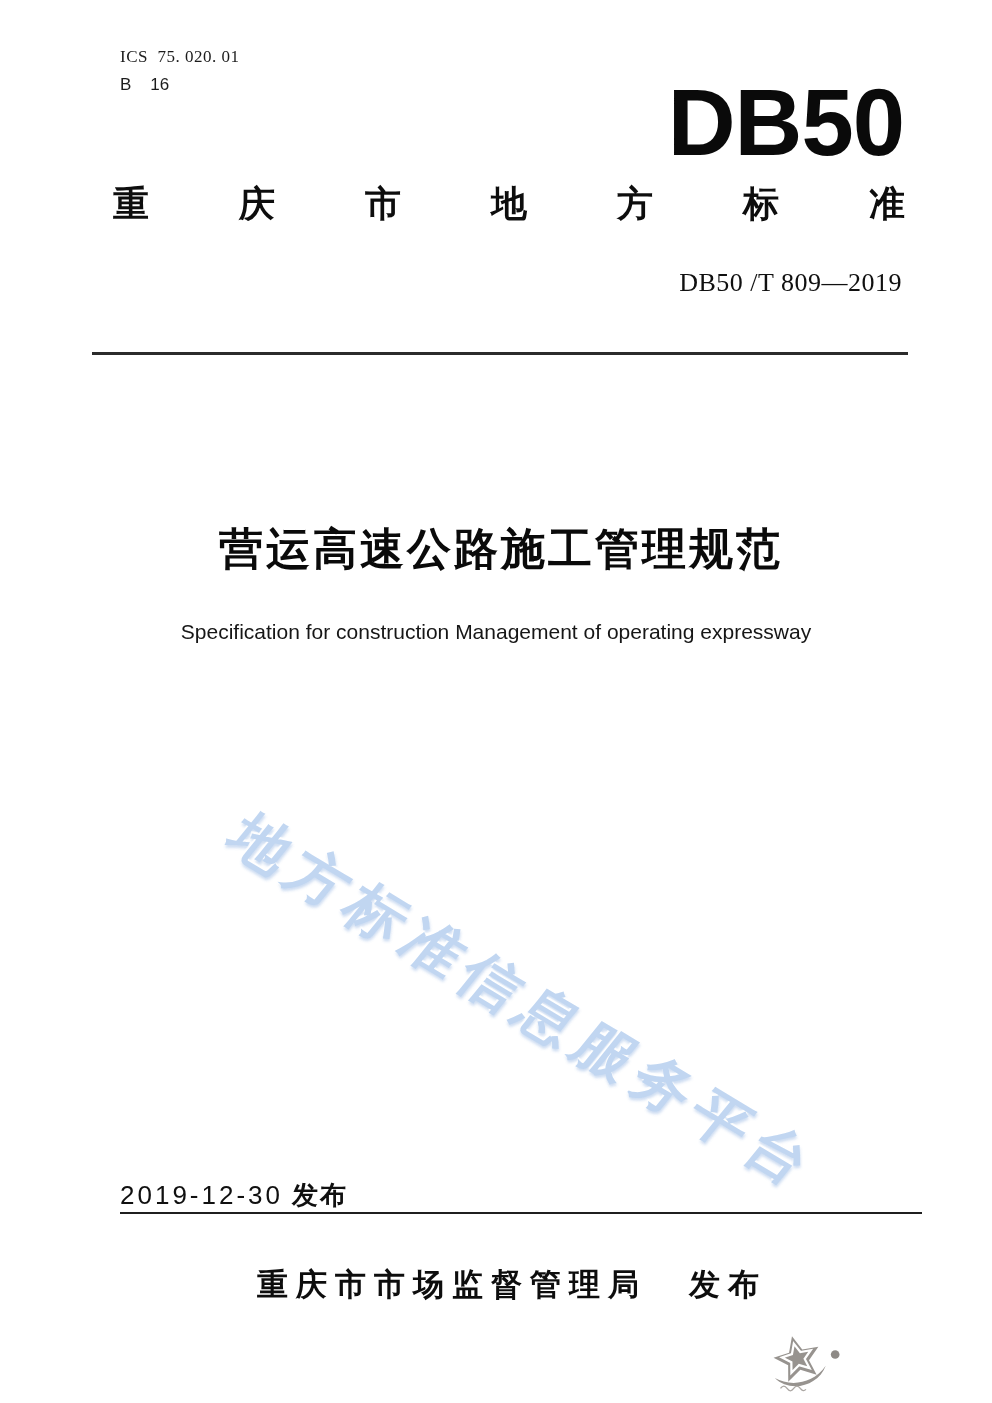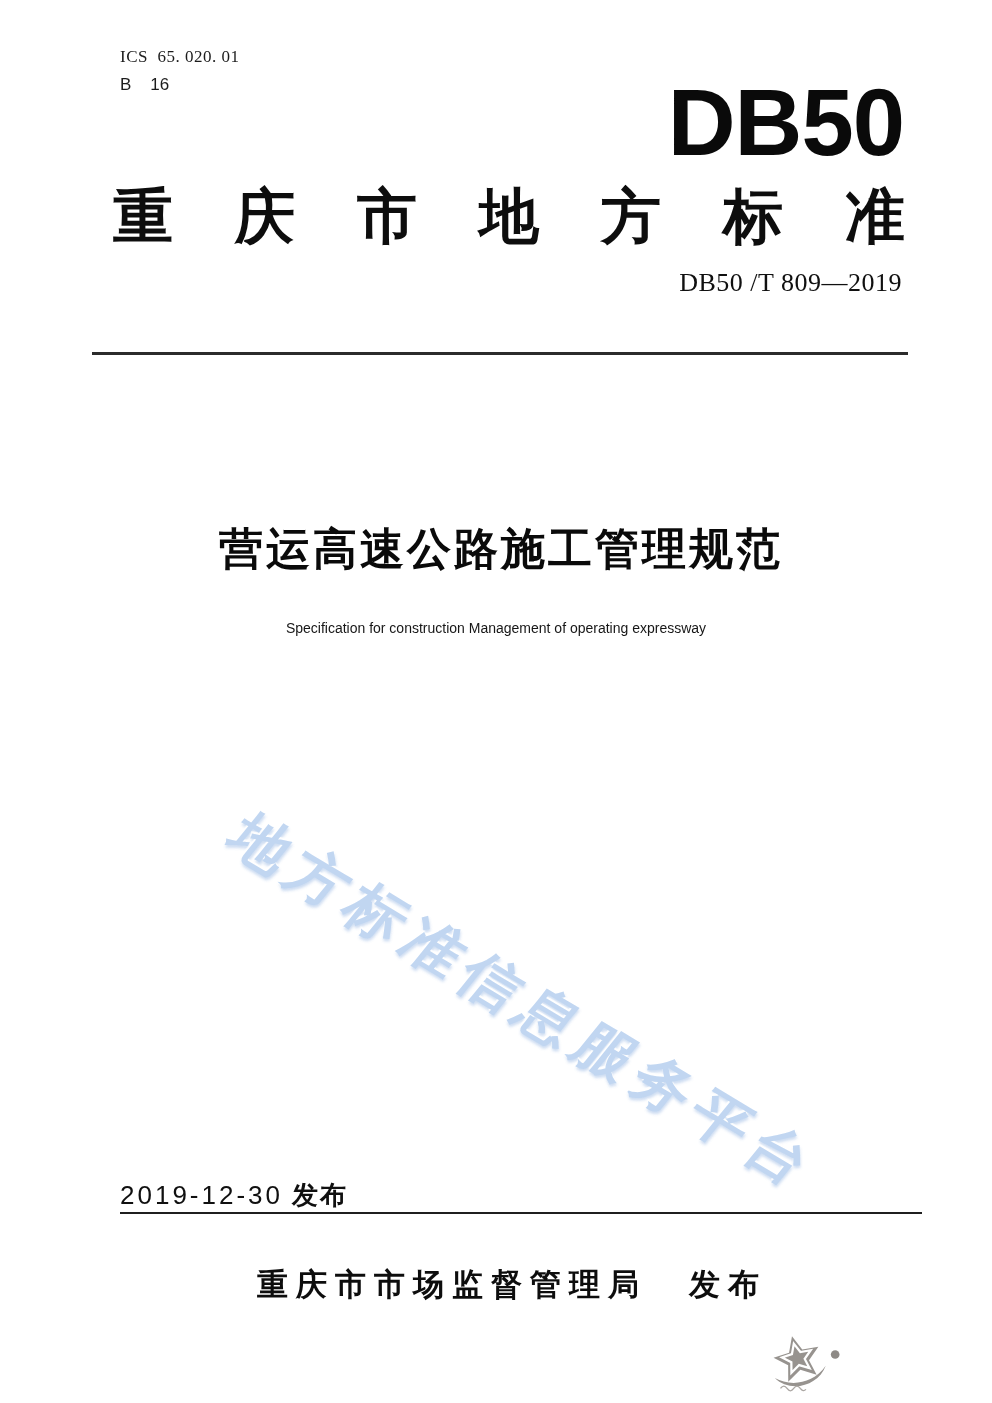--- a/index.html
+++ b/index.html
@@ -21,41 +21,41 @@
   
   .big-code {
     top:76px; right:88px;
     font-size:94px; line-height:1.0; font-weight:800;
     letter-spacing:-1px; color:#0a0a0a;
   }
 
   
   .standard-name {
     left:113px; right:87px; top:184px;
-    font-size:60px; line-height:1.1; font-weight:600; color:#0d0d0d;
+    font-size:36px; line-height:1.1; font-weight:600; color:#0d0d0d;
     text-align:justify; text-align-last:justify; text-justify:inter-character;
   }
 
   .standard-number {
     top:268px; right:90px;
     font-family:"Liberation Serif", serif;
     font-size:26px; letter-spacing:0.5px; color:#101010;
   }
 
   .header-rule { left:92px; width:816px; top:352px; height:3px; background:#2b2b2b; }
 
   .title-zh {
     left:5px; width:100%; top:520px;
     text-align:center;
     font-size:44px; font-weight:600; letter-spacing:3px; color:#0a0a0a;
   }
   .title-en {
     left:0; width:100%; top:620px;
     text-align:center;
-    font-size:14px; color:#161616;
+    font-size:21px; color:#161616;
   }
 
   
   .watermark {
     left:523px; top:1002px;
     transform:translate(-50%,-50%) rotate(31deg) skewX(-8deg);
     transform-origin:center;
     white-space:nowrap;
     font-size:58px; font-weight:700; letter-spacing:9px;
     color:#b7d0ef;
@@ -91,21 +91,21 @@
   }
   .logo-tagline {
     margin-top:4px; font-size:7px; letter-spacing:0.3px;
     color:#a39f9b; white-space:nowrap;
   }
 </style>
 </head>
 <body>
 
 <div class="abs ics-block">
-  <div class="ics-line">ICS  65. 020. 01</div>
+  <div class="ics-line">ICS  75. 020. 01</div>
   <div class="class-line">B    16</div>
 </div>
 
 <div class="abs big-code">DB50</div>
 
 <div class="abs standard-name">重庆市地方标准</div>
 
 <div class="abs standard-number">DB50 /T 809—2019</div>
 
 <div class="abs header-rule"></div>

